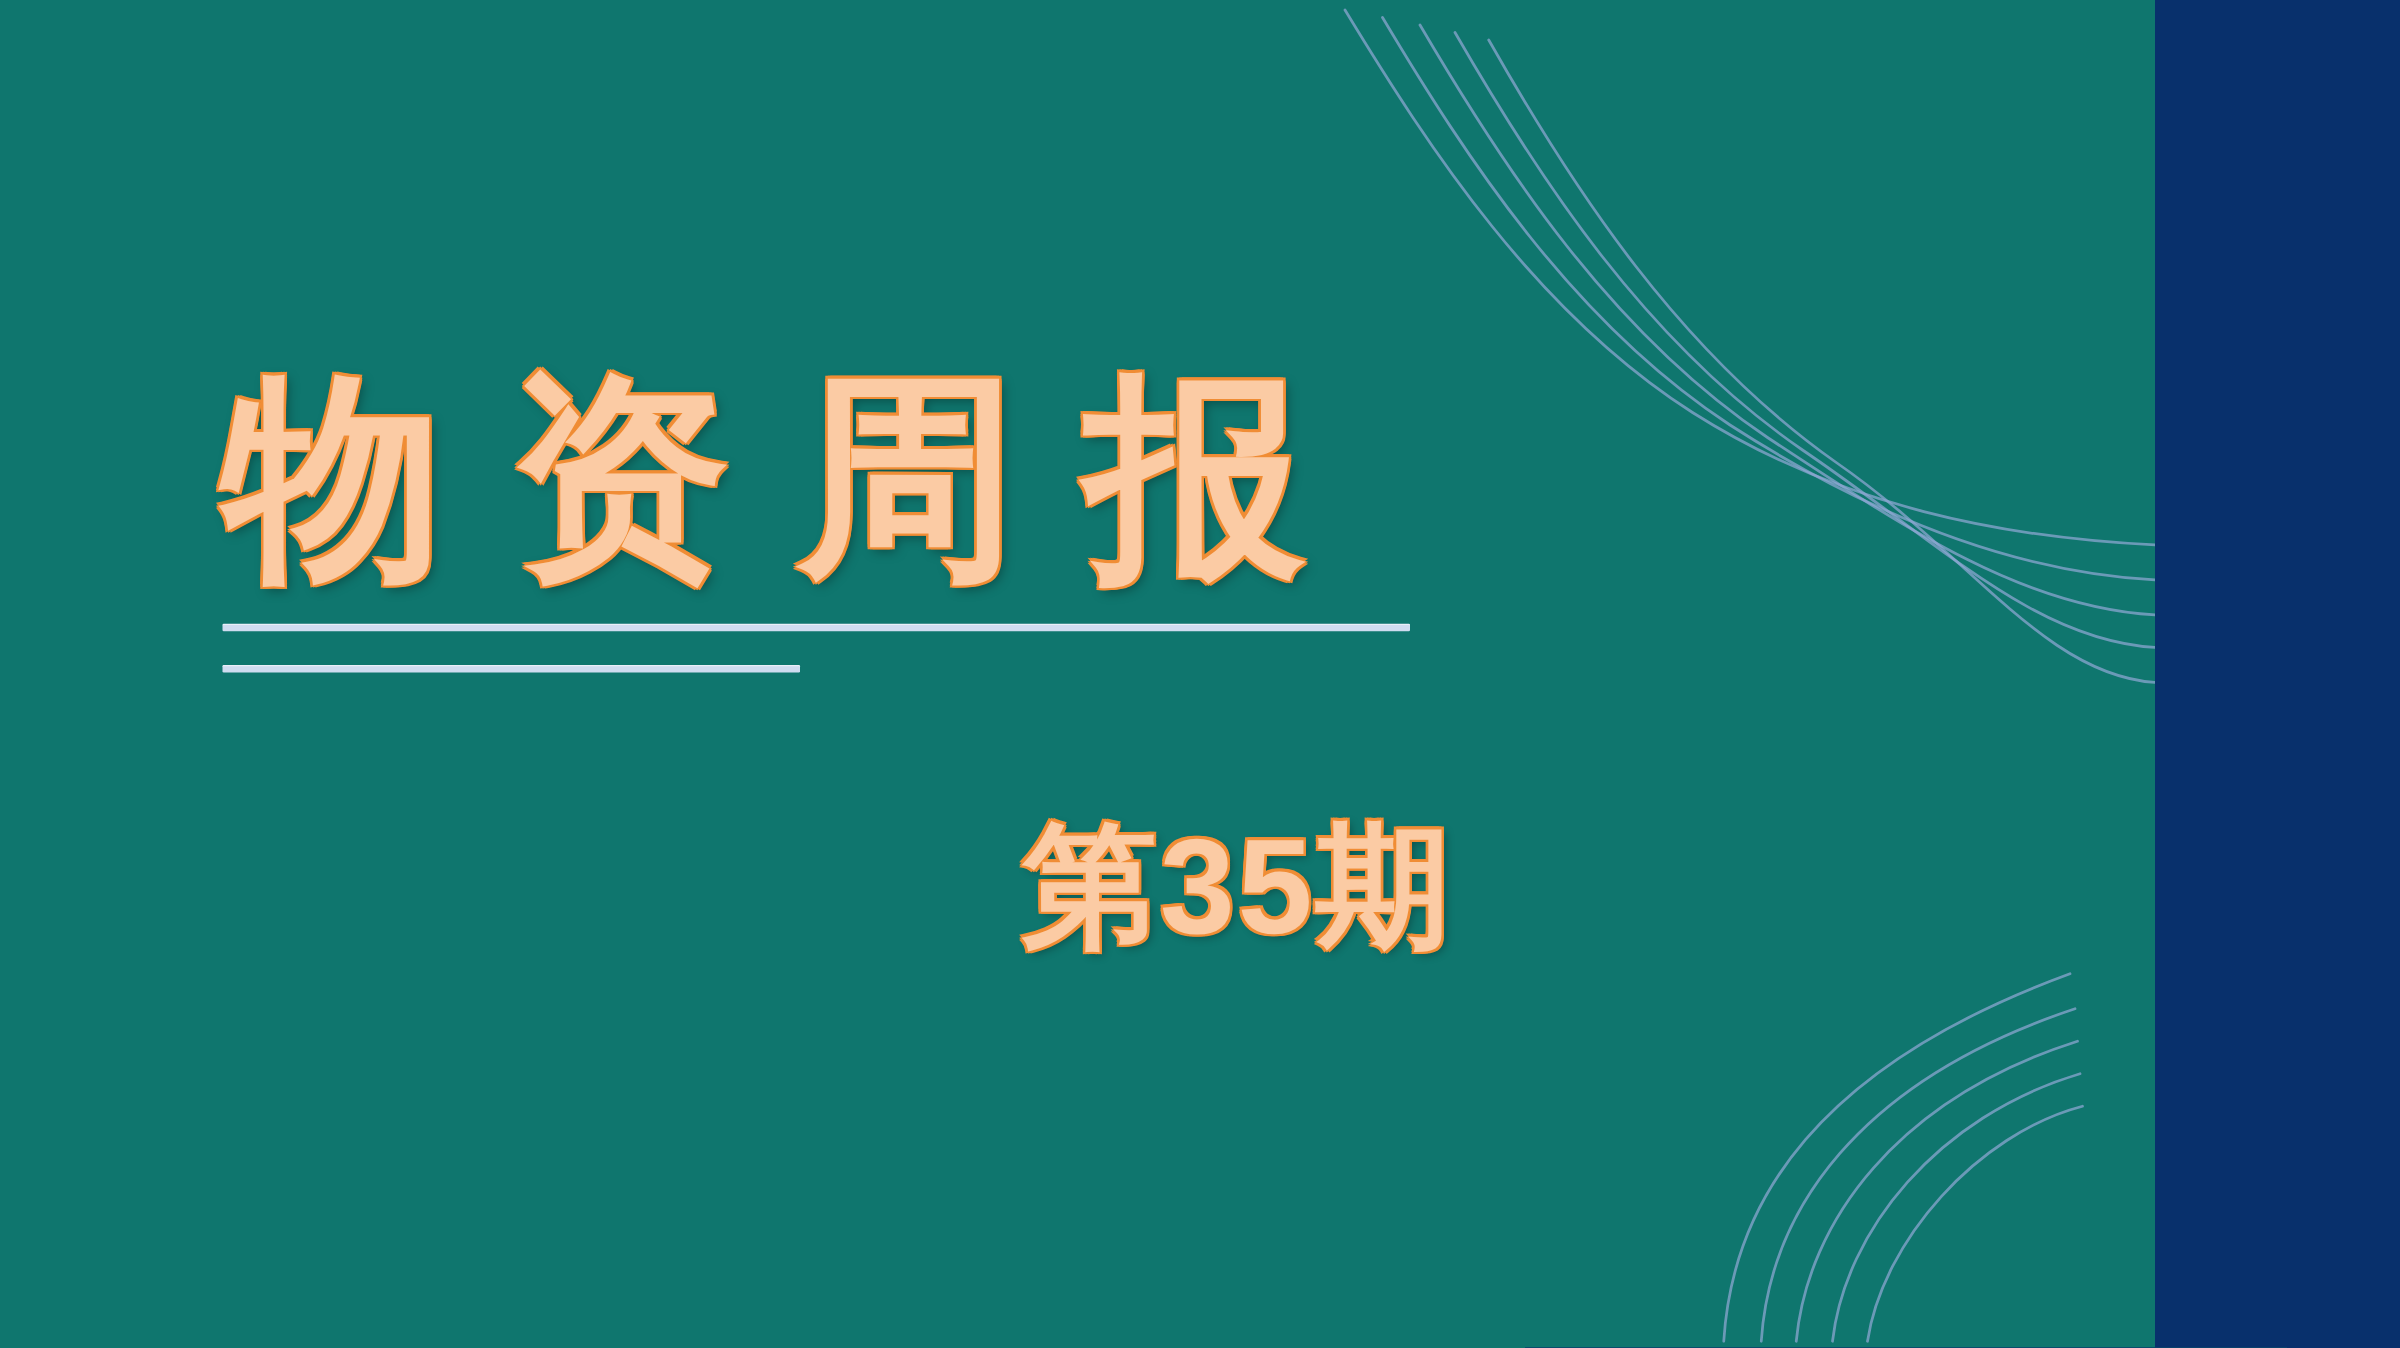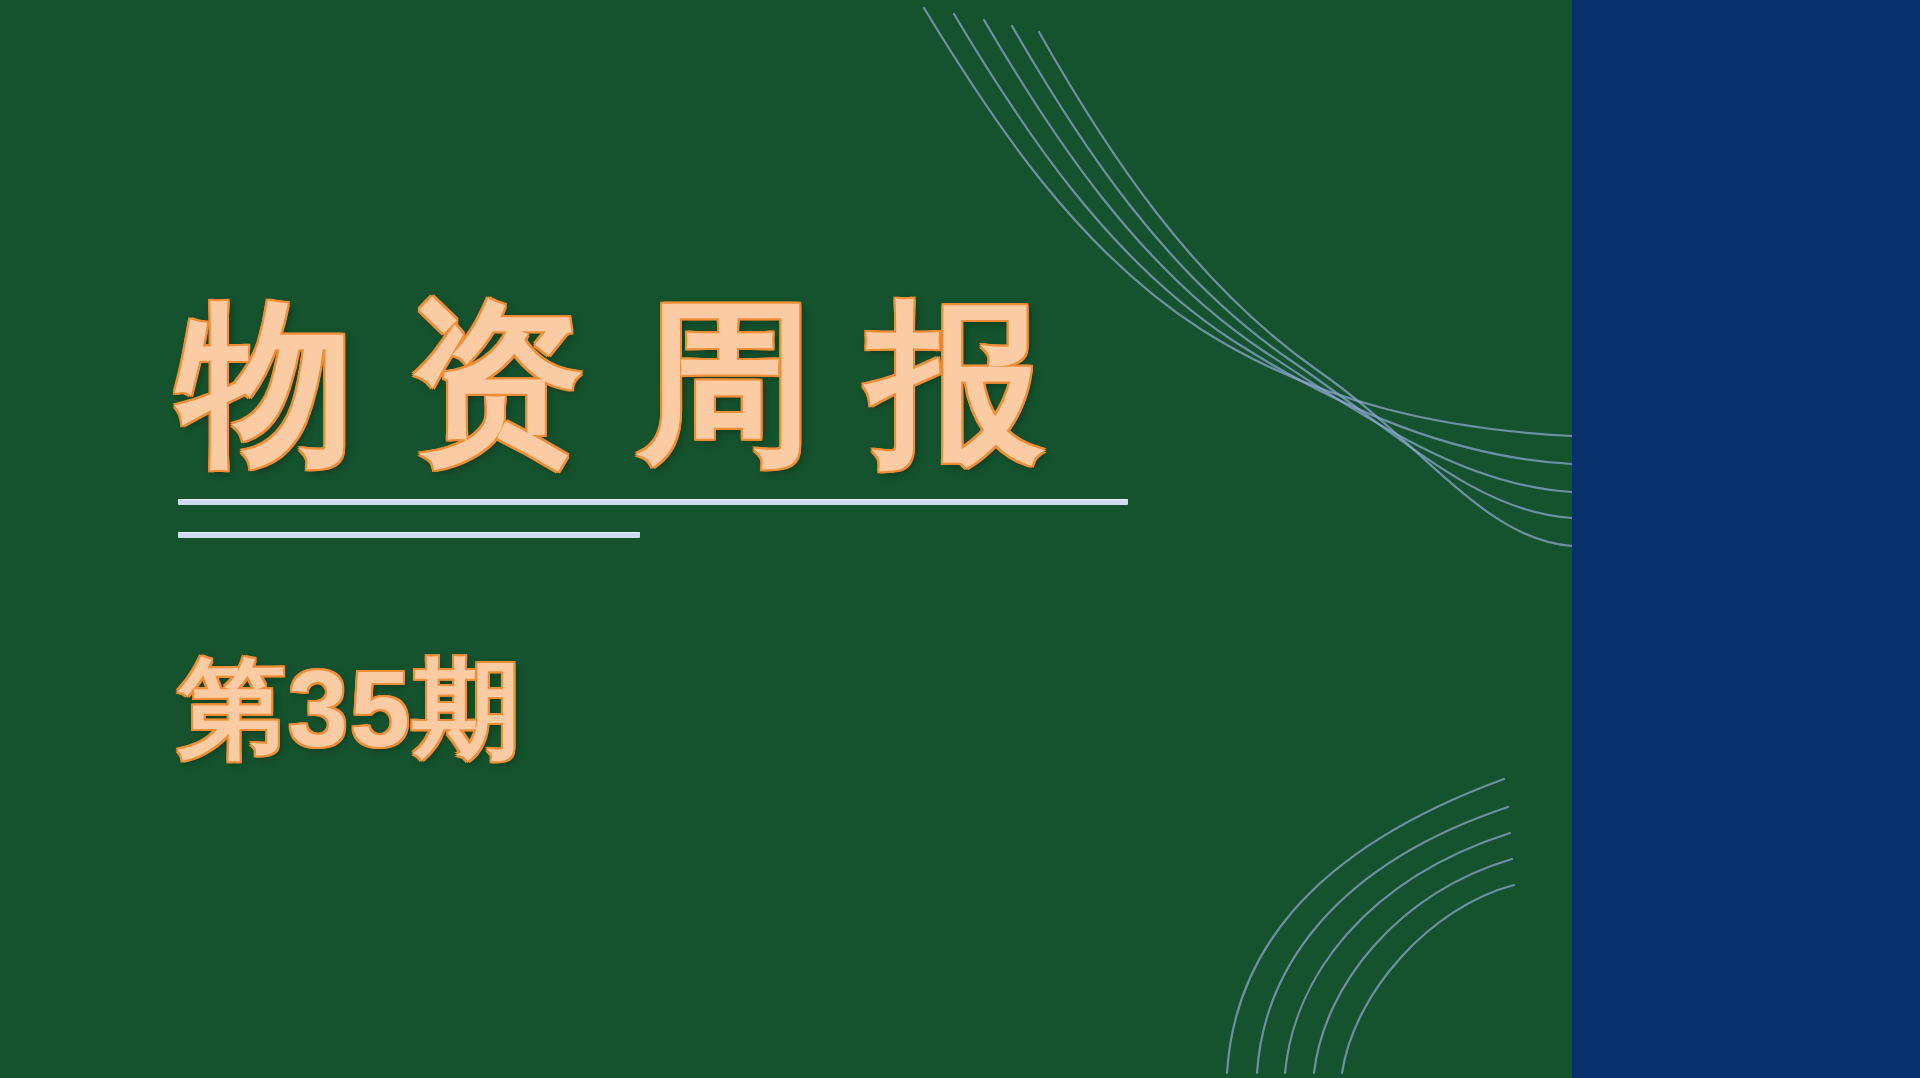--- a/index.html
+++ b/index.html
@@ -4,24 +4,24 @@
 <title>物资周报</title>
 <style>
   html, body {
     margin: 0;
     padding: 0;
     background: #08306c;
   }
 
   #slide {
     position: relative;
-    width: 1572px;
+    width: 1724px;
     height: 1078px;
     overflow: hidden;
-    background: #14532d;
+    background: #0f766e;
     font-family: "Liberation Sans", "DejaVu Sans", sans-serif;
     -webkit-font-smoothing: antialiased;
   }
 
   
   .deco {
     position: absolute;
     pointer-events: none;
   }
   .deco-tr {
@@ -89,21 +89,21 @@
     height: 6px;
     margin-top: 27px;
   }
 
   
   .subtitle-wrap {
     position: absolute;
     left: 178px;
     top: 650px;
     width: 984px;
-    text-align: left;
+    text-align: right;
   }
   .subtitle {
     margin: 0;
     display: inline-block;
     font-size: 108px;
     line-height: 1.1;
     font-weight: 700;
     letter-spacing: 2px;
     white-space: nowrap;
     color: #fbcba4;

